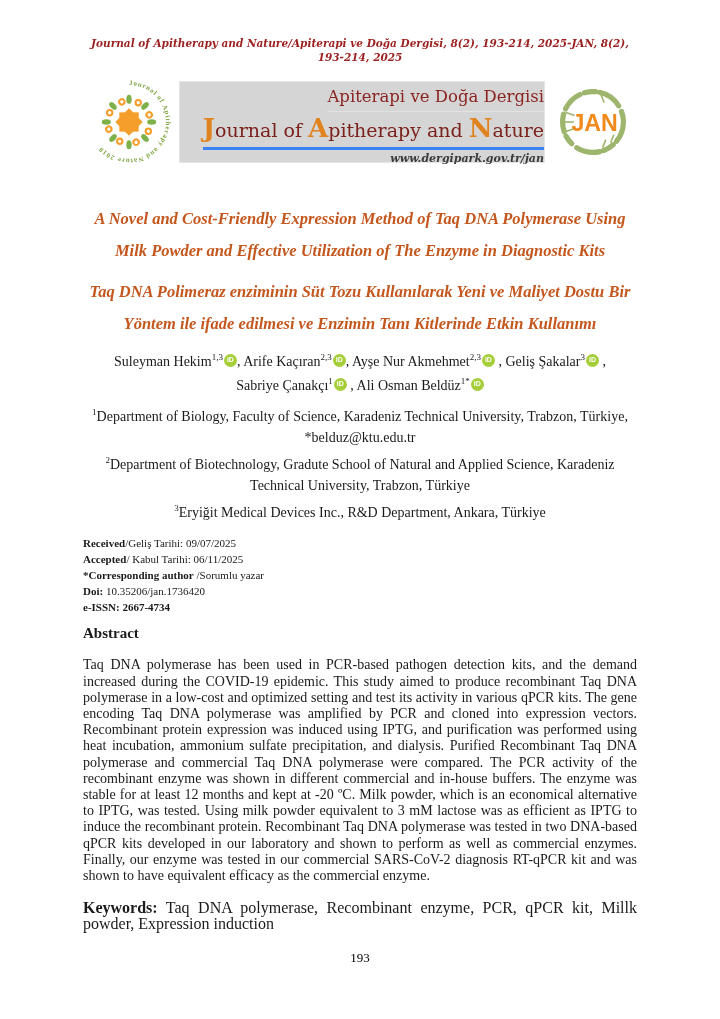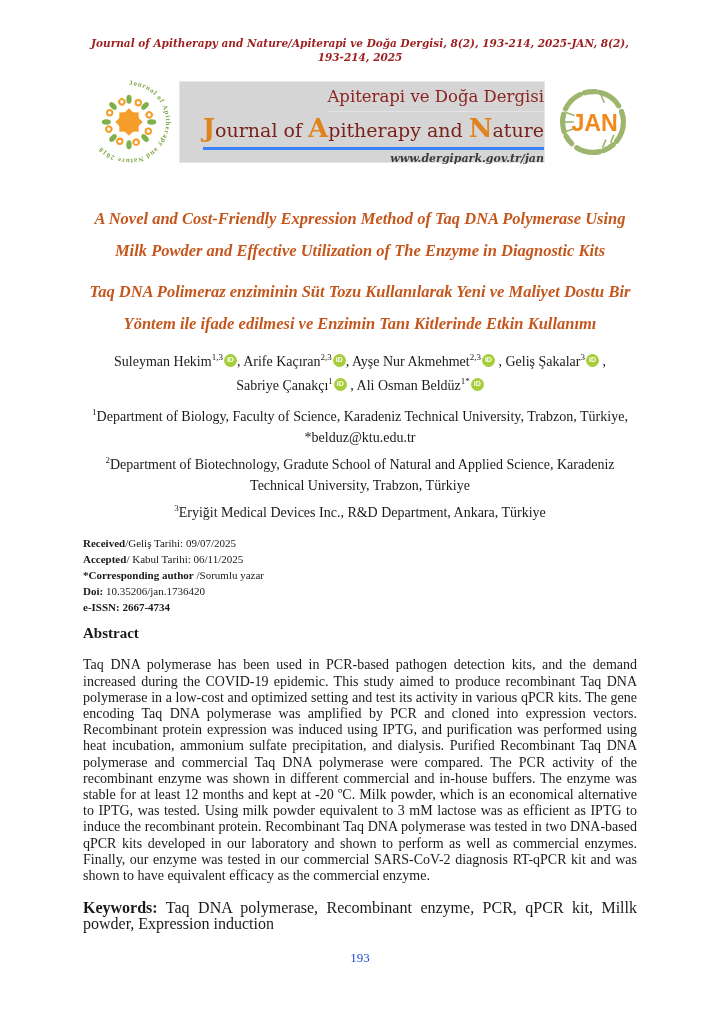--- a/index.html
+++ b/index.html
@@ -43,21 +43,21 @@
   .meta { margin-top:12px; font-size:11px; line-height:16px; }
   .meta b { font-weight:bold; }
 
   
   .abstract-heading { margin-top:10px; font-size:15px; font-weight:bold; }
   .abstract-text { margin-top:15px; font-size:14px; line-height:16.2px; text-align:justify; }
   .keywords { margin-top:16px; font-size:16px; line-height:16.2px; text-align:justify; }
   .keywords b { font-weight:bold; }
 
   
-  .footer { position:absolute; top:950px; left:0; width:720px; text-align:center; font-size:13px; color:#1d4ed8; }
+  .footer { position:absolute; top:950px; left:0; width:720px; text-align:center; font-size:13px; color:#000000; }
 </style>
 </head>
 <body>
 
 <div class="page">
 
   <div class="running-head">
     <div>Journal of Apitherapy and Nature/Apiterapi ve Doğa Dergisi, 8(2), 193-214, 2025-JAN, 8(2), 193-214, 2025</div>
   </div>
 

